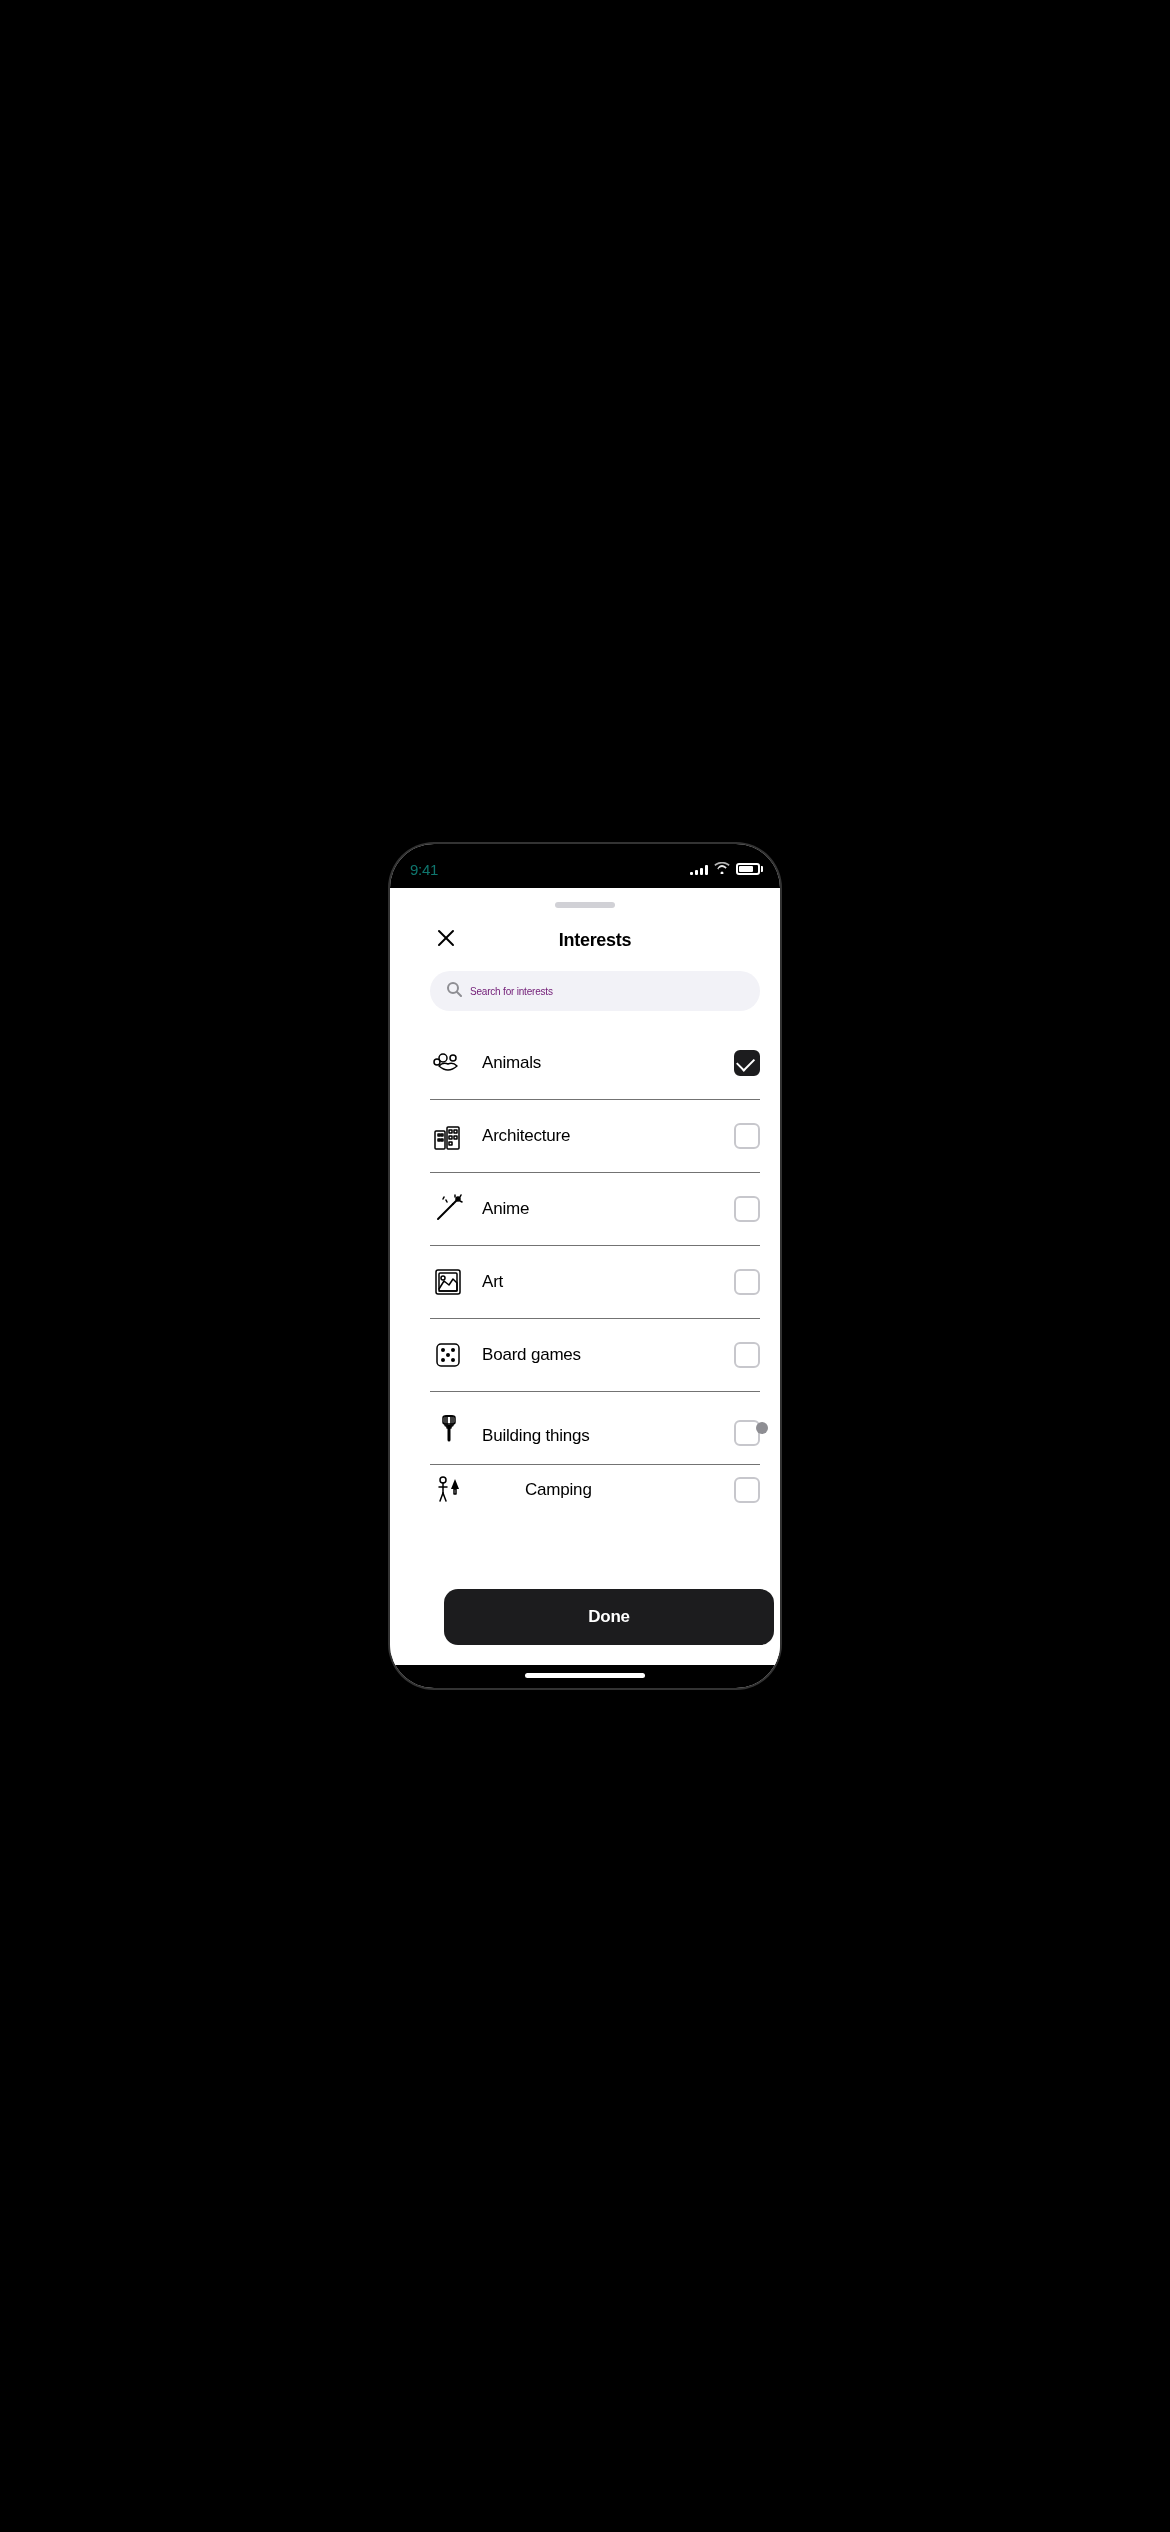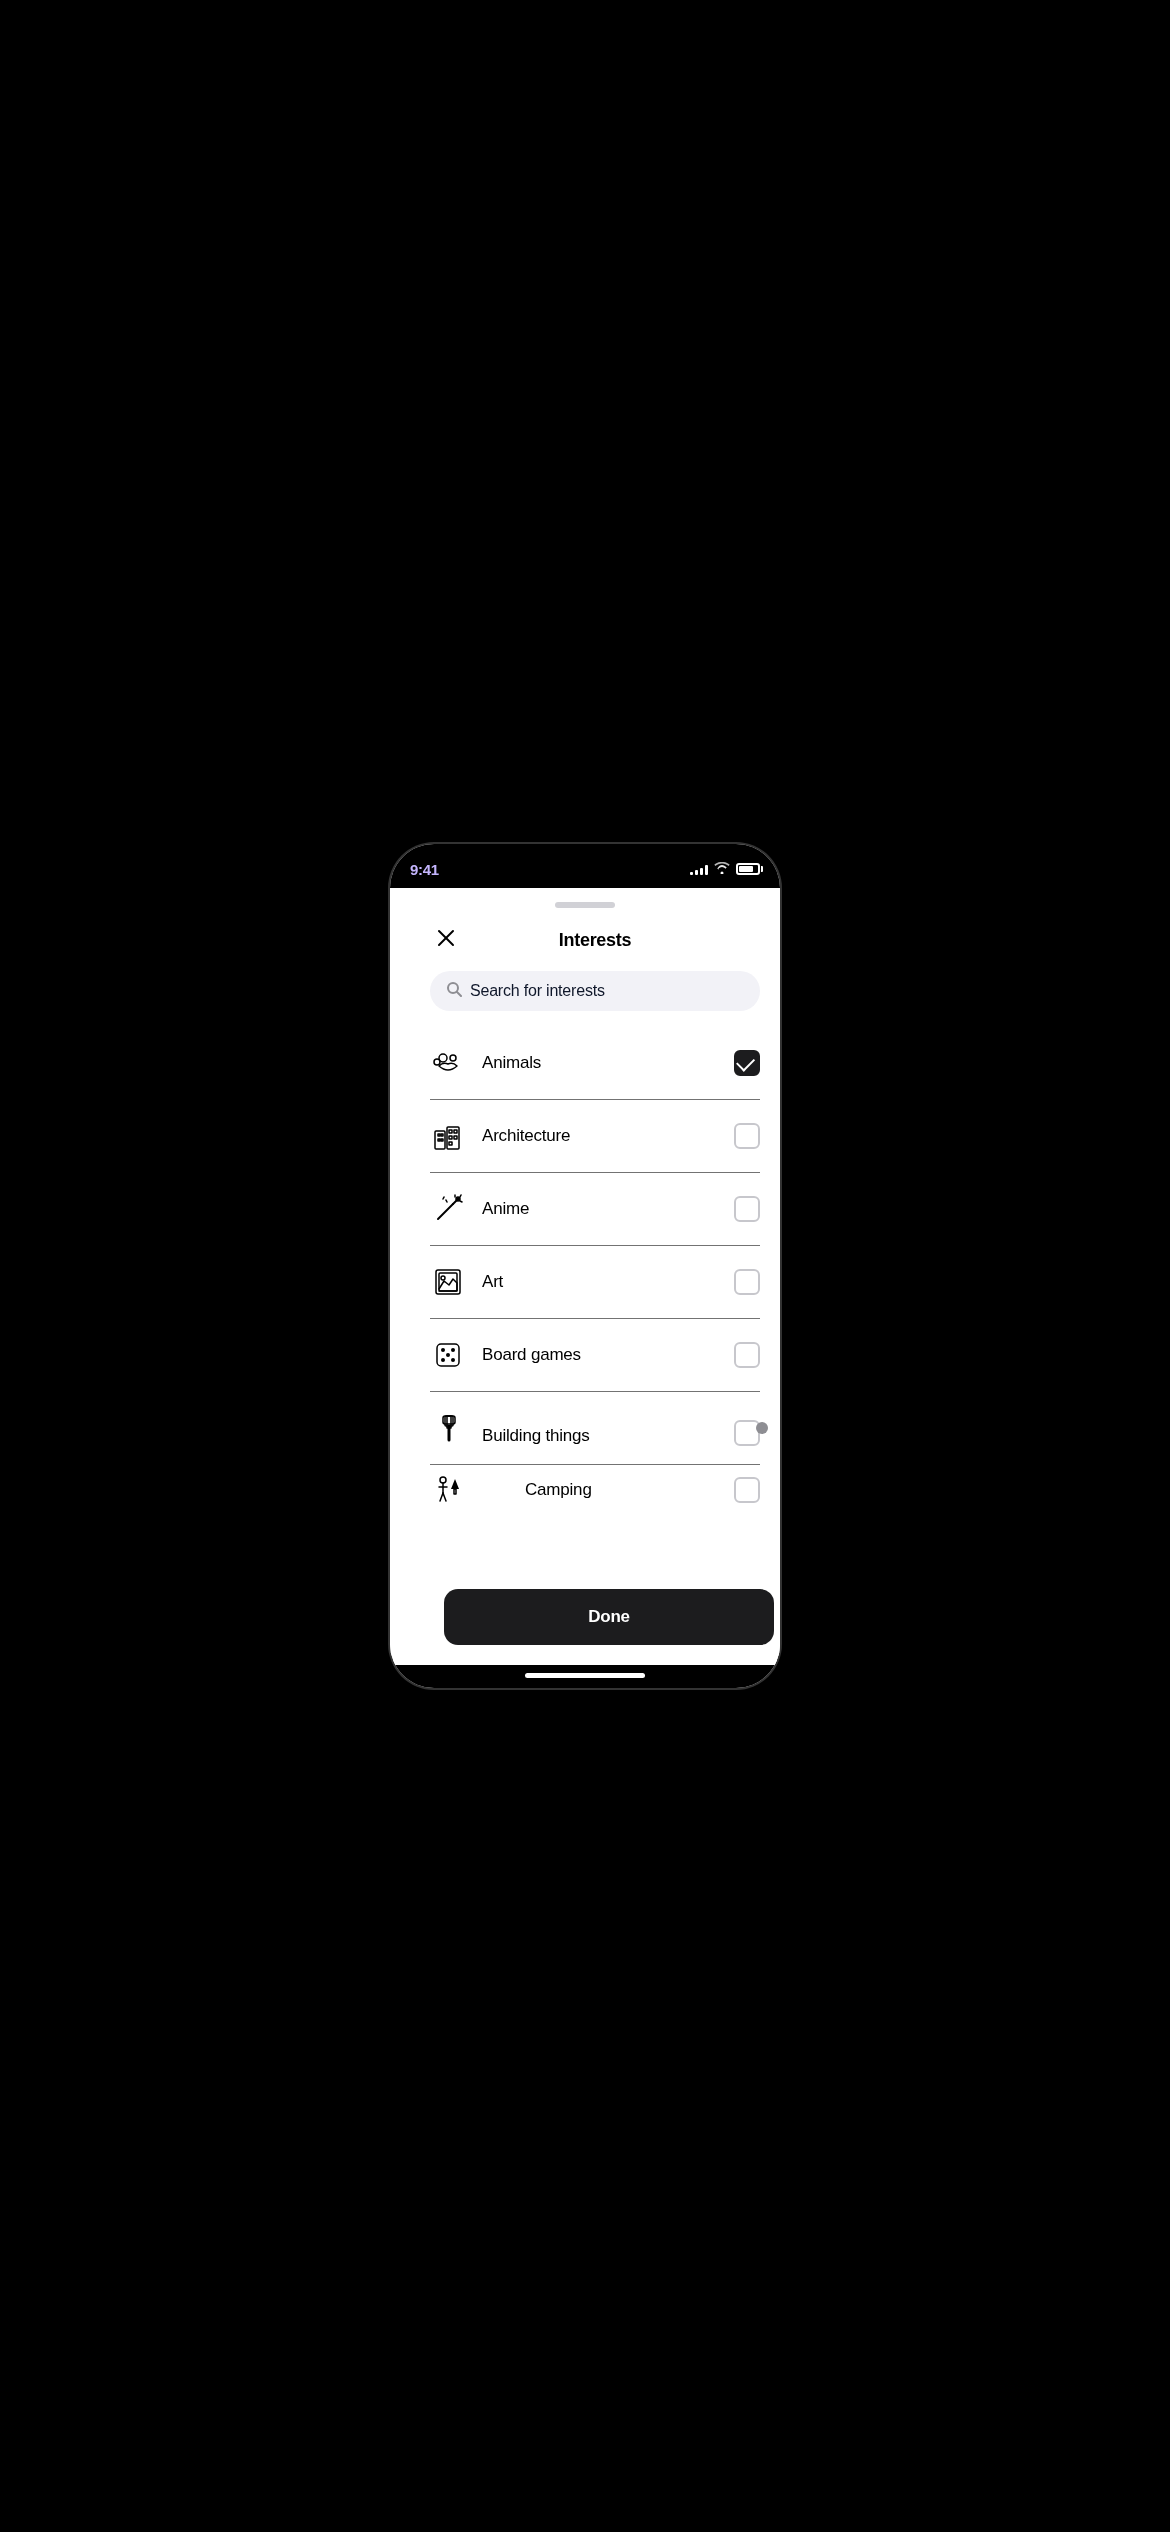--- a/index.html
+++ b/index.html
@@ -31,23 +31,23 @@
       background: #000;
       height: 44px;
       display: flex;
       align-items: center;
       justify-content: space-between;
       padding: 12px 20px 6px;
       flex-shrink: 0;
     }
 
     .status-time {
-      color: #c4b5fd;
+      color: #0f766e;
       font-size: 15px;
-      font-weight: 700;
+      font-weight: 400;
       letter-spacing: -0.3px;
     }
 
     .status-icons {
       display: flex;
       align-items: center;
       gap: 6px;
     }
 
     .signal-bars {
@@ -169,22 +169,22 @@
       cursor: text;
     }
 
     .search-icon-svg {
       color: #8e8e93;
       font-size: 16px;
       flex-shrink: 0;
     }
 
     .search-placeholder {
-      color: #0f172a;
-      font-size: 16px;
+      color: #701a75;
+      font-size: 10px;
       letter-spacing: -0.2px;
     }
 
     
     .interests-list {
       flex: 1;
       overflow-y: auto;
       padding: 0 20px;
     }
 

